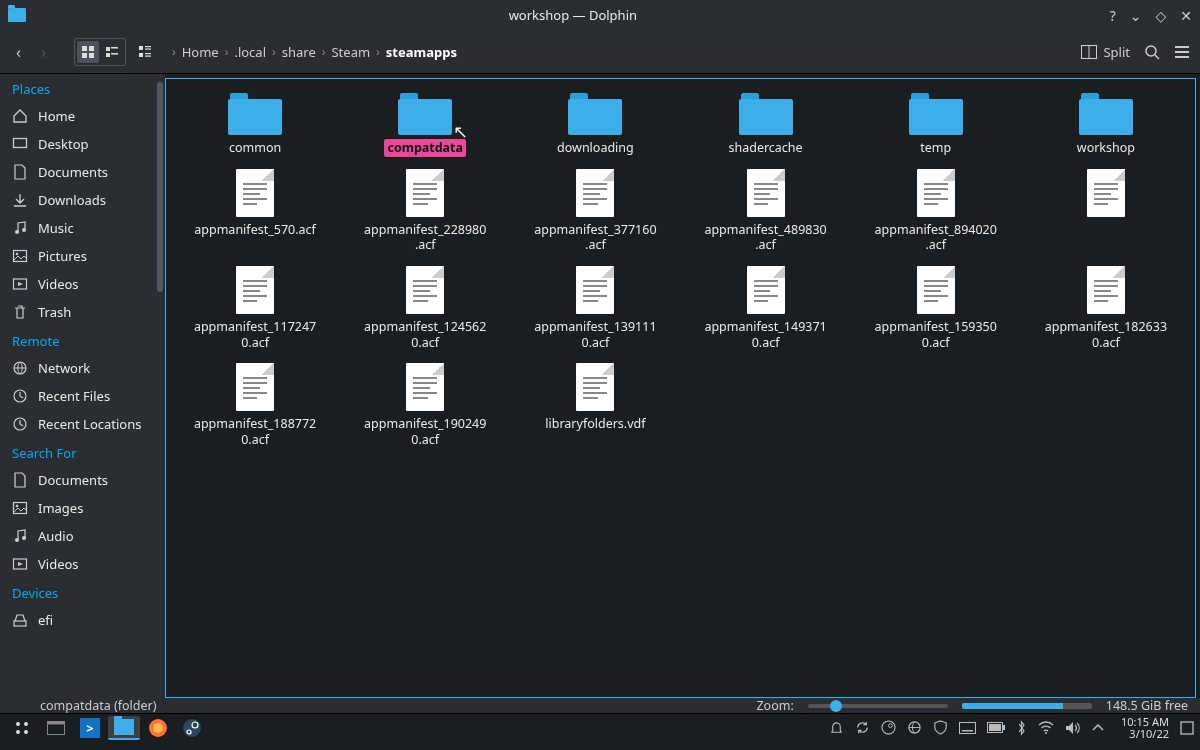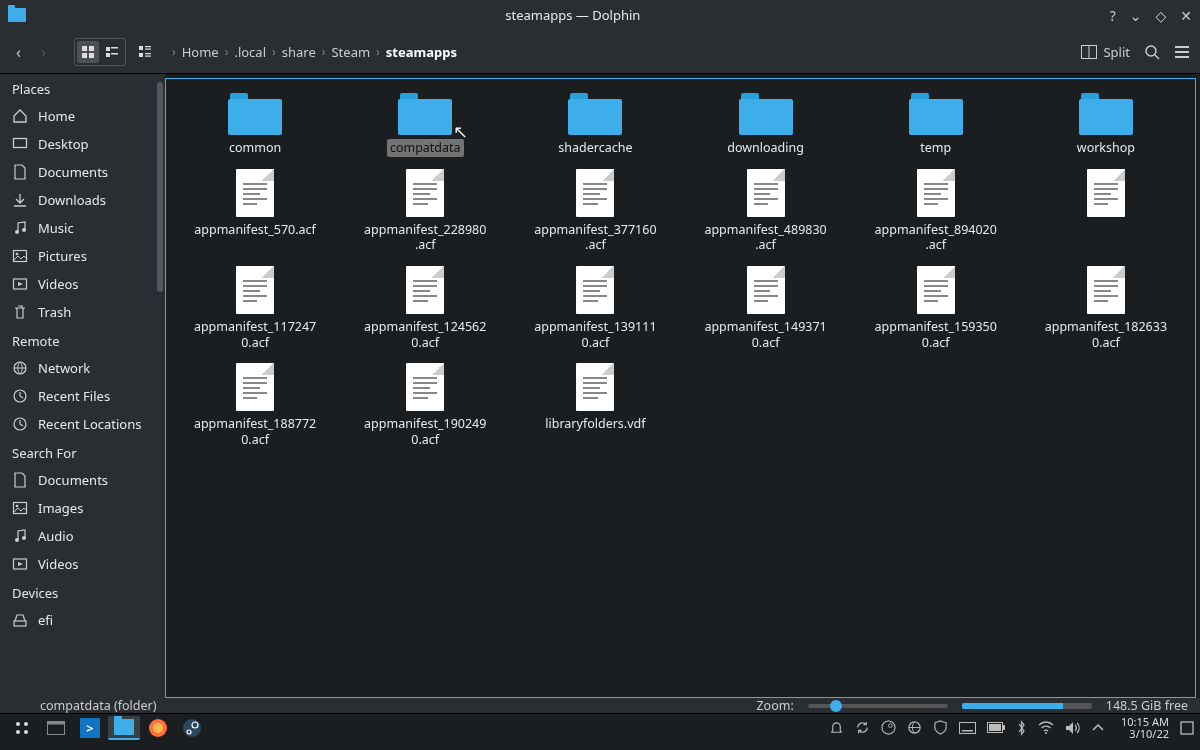--- a/index.html
+++ b/index.html
@@ -27,30 +27,30 @@
   .breadcrumb .crumb.current { font-weight:bold; color:#fff; }
   .toolbar-right { margin-left:auto; display:flex; align-items:center; gap:14px; color:#ccc; }
   .split-btn { display:flex; align-items:center; gap:6px; cursor:pointer; }
 
   
   .body { display:flex; height:624px; }
   
   
   .sidebar { width:165px; background:#2a2e32; overflow-y:auto; position:relative; }
   .sidebar-scrollbar { position:absolute; right:2px; top:8px; width:6px; height:210px; background:#525860; border-radius:3px; }
-  .side-header { color:#e5e5e5; font-size:13px; padding:6px 12px 4px; }
+  .side-header { color:#0ea5e9; font-size:13px; padding:6px 12px 4px; }
   .side-item { display:flex; align-items:center; gap:10px; padding:5px 12px; cursor:pointer; color:#e8e8e8; }
   .side-icon { width:16px; height:16px; flex:none; display:flex; align-items:center; justify-content:center; color:#ccc; }
   
   
   .main { flex:1; background:#1b1e20; border:1px solid #3daee9; margin:4px 4px 0 0; overflow:auto; padding:10px 6px; }
   .grid { display:grid; grid-template-columns: repeat(6, 1fr); gap:4px 4px; }
   .item { display:flex; flex-direction:column; align-items:center; text-align:center; padding:4px 2px; cursor:pointer; }
   .item .label { font-size:12.5px; color:#e8e8e8; margin-top:4px; line-height:1.25; max-width:130px; word-break:break-word; padding:1px 3px; border-radius:2px; }
-  .item.selected .label { background:#737373; color:#111; }
+  .item.selected .label { background:#ec4899; color:#111;font-weight:bold; }
   
   .folder-icon { width:54px; height:42px; position:relative; }
   .folder-icon::before { content:""; position:absolute; top:0; left:2px; width:18px; height:8px; background:#29a0dc; border-radius:2px 2px 0 0; }
   .folder-icon::after { content:""; position:absolute; top:6px; left:0; right:0; bottom:0; background:#3daee9; border-radius:2px; }
   
   .file-icon { width:38px; height:48px; background:#fff; position:relative; border-radius:1px; }
   .file-icon::before { content:""; position:absolute; top:0; right:0; width:12px; height:12px; background:linear-gradient(135deg, #fff 50%, #ccc 50%); }
   .file-lines { position:absolute; top:14px; left:7px; right:7px; }
   .file-lines div { height:2px; background:#888; margin-bottom:3px; }
   .file-lines div:nth-child(3){ width:70%; }
@@ -73,21 +73,21 @@
 
   .cursor { position:absolute; left:453px; top:119px; pointer-events:none; font-size:18px; color:#eee; }
   
   svg { display:block; }
 </style>
 </head>
 <body>
 
 <div class="titlebar">
   <div class="app-icon"></div>
-  <div class="title">steamapps — Dolphin</div>
+  <div class="title">workshop — Dolphin</div>
   <div class="win-btns">
     <span>?</span>
     <span>⌄</span>
     <span>◇</span>
     <span>✕</span>
   </div>
 </div>
 
 <div class="toolbar">
   <span class="nav-btn">‹</span>
@@ -312,25 +312,25 @@
         <div class="item">
           <div class="folder-icon"></div>
           <div class="label">common</div>
         </div>
         <div class="item selected">
           <div class="folder-icon"></div>
           <div class="label">compatdata</div>
         </div>
         <div class="item">
           <div class="folder-icon"></div>
+          <div class="label">downloading</div>
+        </div>
+        <div class="item">
+          <div class="folder-icon"></div>
           <div class="label">shadercache</div>
-        </div>
-        <div class="item">
-          <div class="folder-icon"></div>
-          <div class="label">downloading</div>
         </div>
         <div class="item">
           <div class="folder-icon"></div>
           <div class="label">temp</div>
         </div>
         <div class="item">
           <div class="folder-icon"></div>
           <div class="label">workshop</div>
         </div>
         <div class="item">

